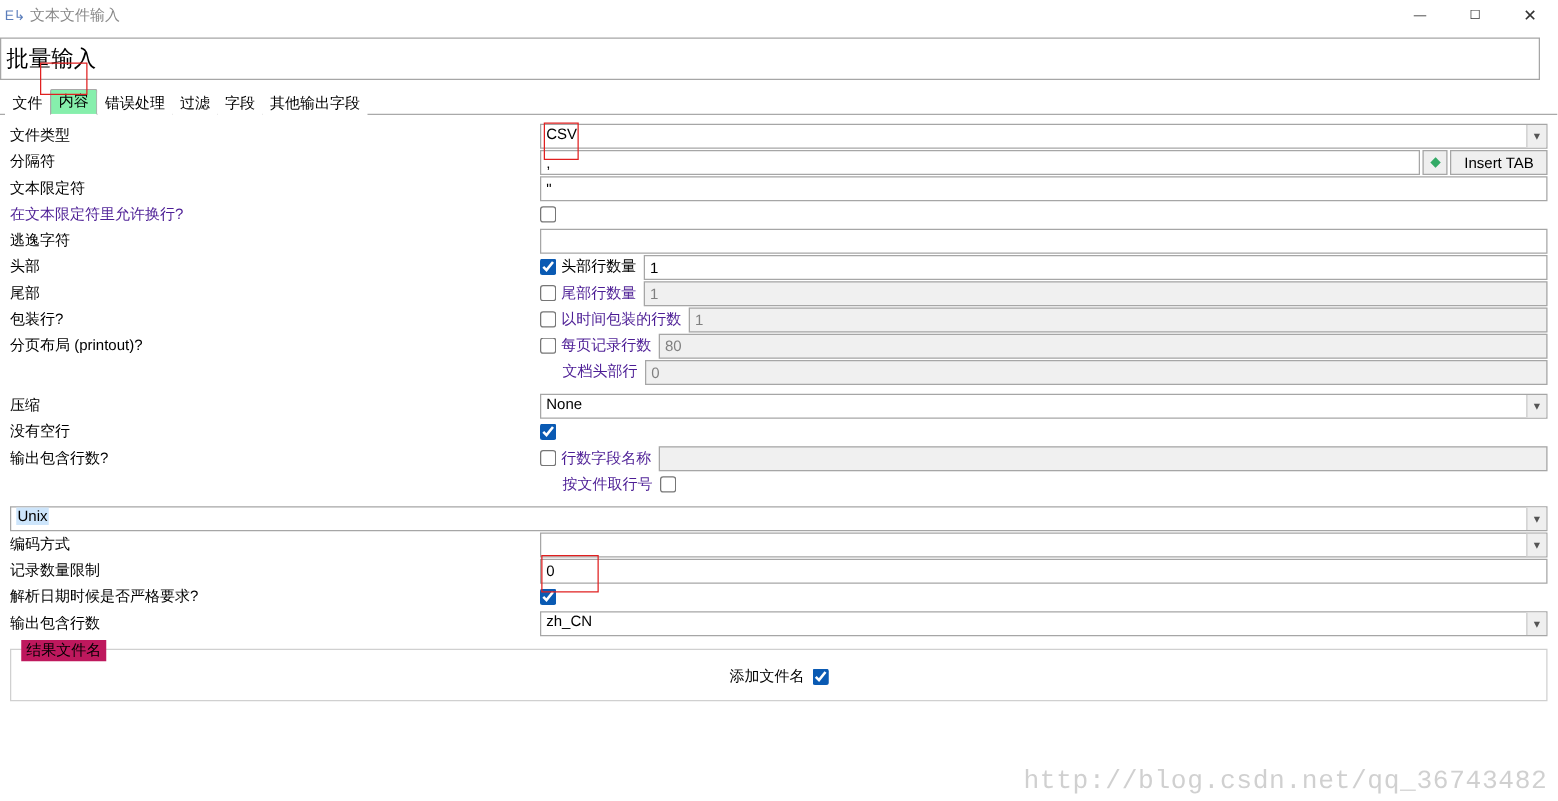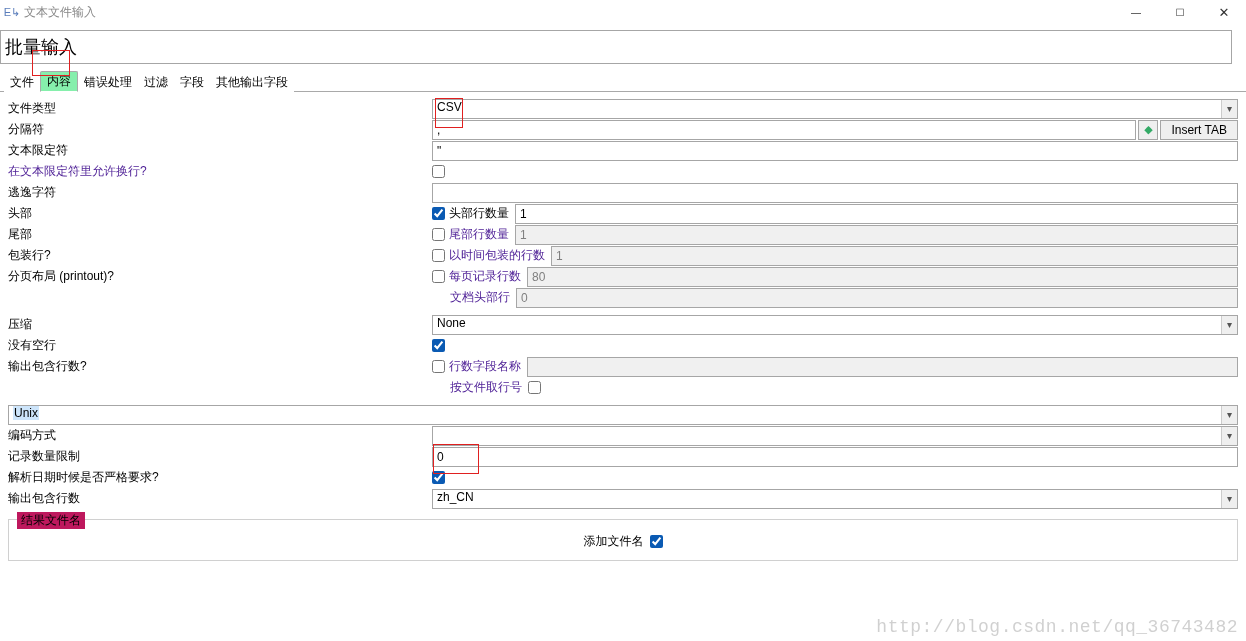--- a/index.html
+++ b/index.html
@@ -142,21 +142,21 @@
     border: 1px solid #e02020;
     pointer-events: none;
     z-index: 50;
   }
 
   .watermark {
     position: absolute;
     right: 8px; bottom: 4px;
     color: rgba(120,120,120,0.35);
     font-family: "Courier New", monospace;
-    font-size: 18px;
+    font-size: 21px;
     letter-spacing: 0.5px;
     pointer-events:none;
   }
 </style>
 </head>
 <body>
 
 <div class="titlebar">
   <span class="app-icon">E↳</span>
   <span class="title">文本文件输入</span>

